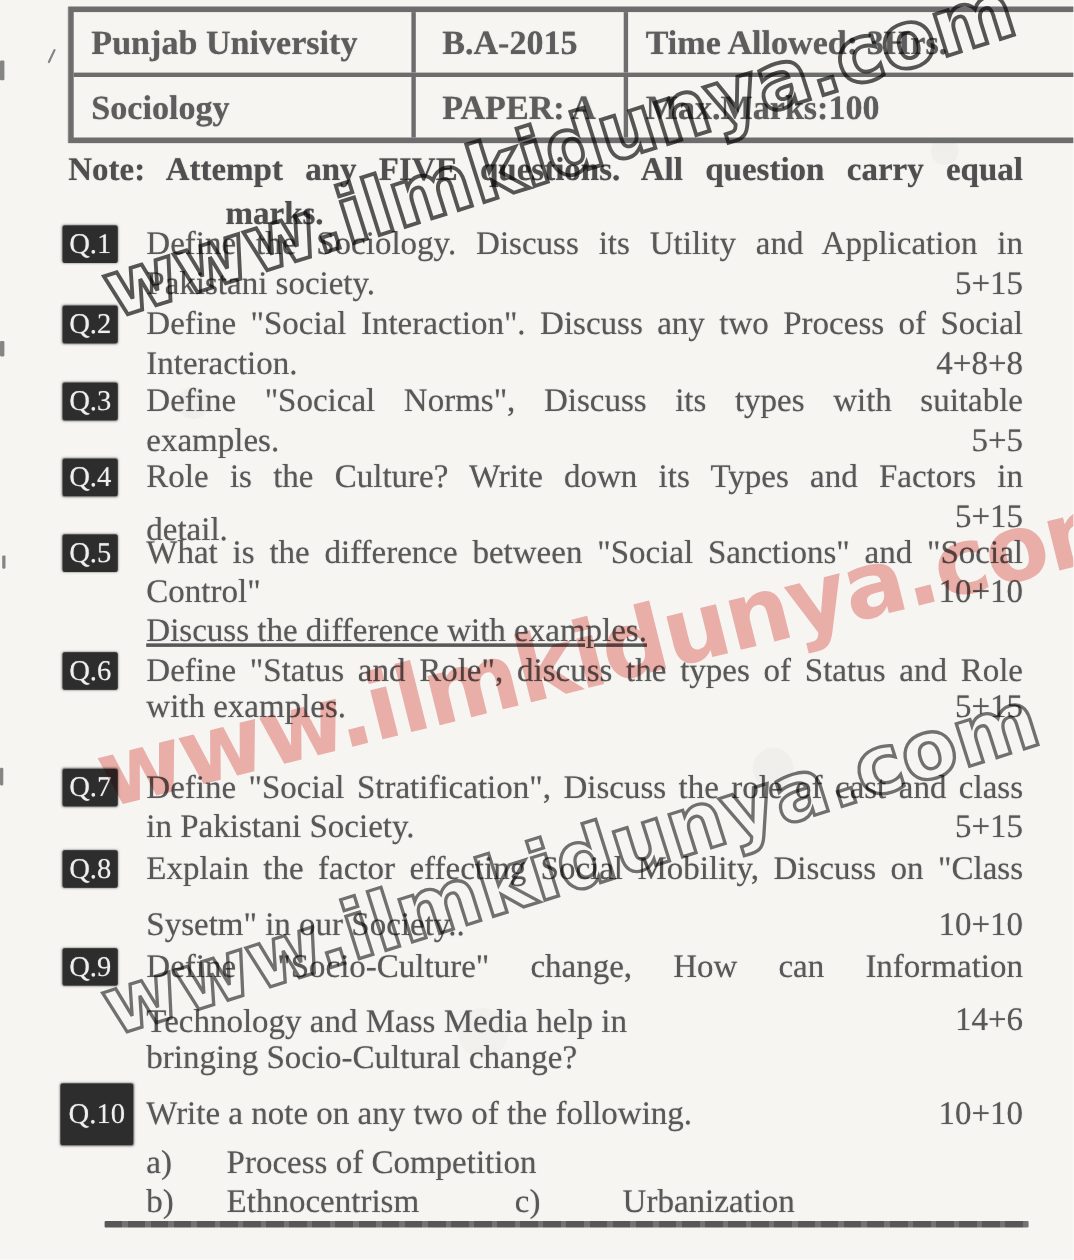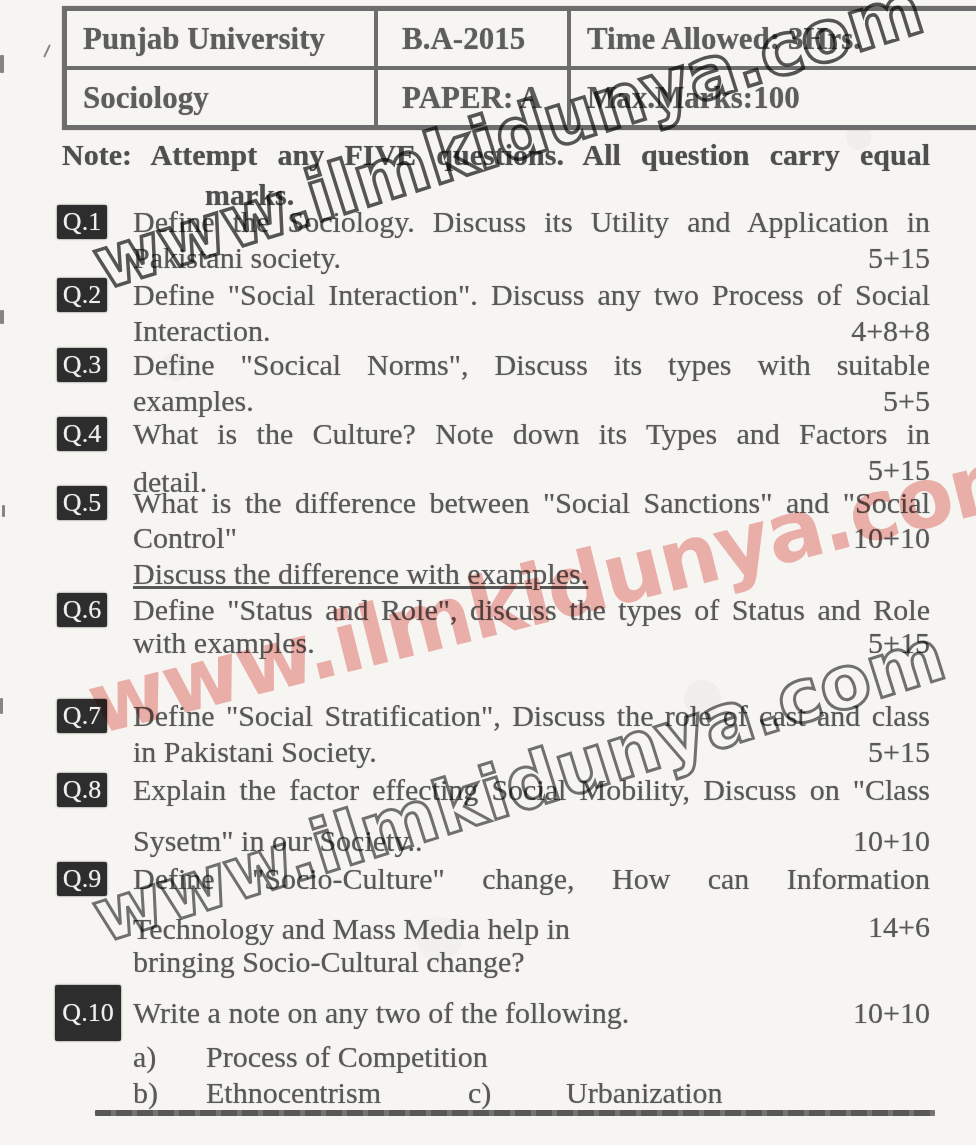--- a/index.html
+++ b/index.html
@@ -121,21 +121,21 @@
   <div class="line justify" style="top:277px;">Define "Social Interaction". Discuss any two Process of Social</div>
   <div class="line" style="top:313px;">Interaction.</div>
   <div class="marks" style="top:313px;">4+8+8</div>
 
   <div class="qbadge" style="top:348px;">Q.3</div>
   <div class="line justify" style="top:347px;">Define "Socical Norms", Discuss its types with suitable</div>
   <div class="line" style="top:383px;">examples.</div>
   <div class="marks" style="top:383px;">5+5</div>
 
   <div class="qbadge" style="top:417px;">Q.4</div>
-  <div class="line justify" style="top:416px;">What is the Culture? Note down its Types and Factors in</div>
+  <div class="line justify" style="top:416px;">Role is the Culture? Write down its Types and Factors in</div>
   <div class="line" style="top:464px;">detail.</div>
   <div class="marks" style="top:452px;">5+15</div>
 
   <div class="qbadge" style="top:486px;">Q.5</div>
   <div class="line justify" style="top:485px;">What is the difference between "Social Sanctions" and "Social</div>
   <div class="line" style="top:520px;">Control"</div>
   <div class="marks" style="top:520px;">10+10</div>
   <div class="line" style="top:556px;text-decoration:underline;">Discuss the difference with examples.</div>
 
   <div class="qbadge" style="top:593px;">Q.6</div>

